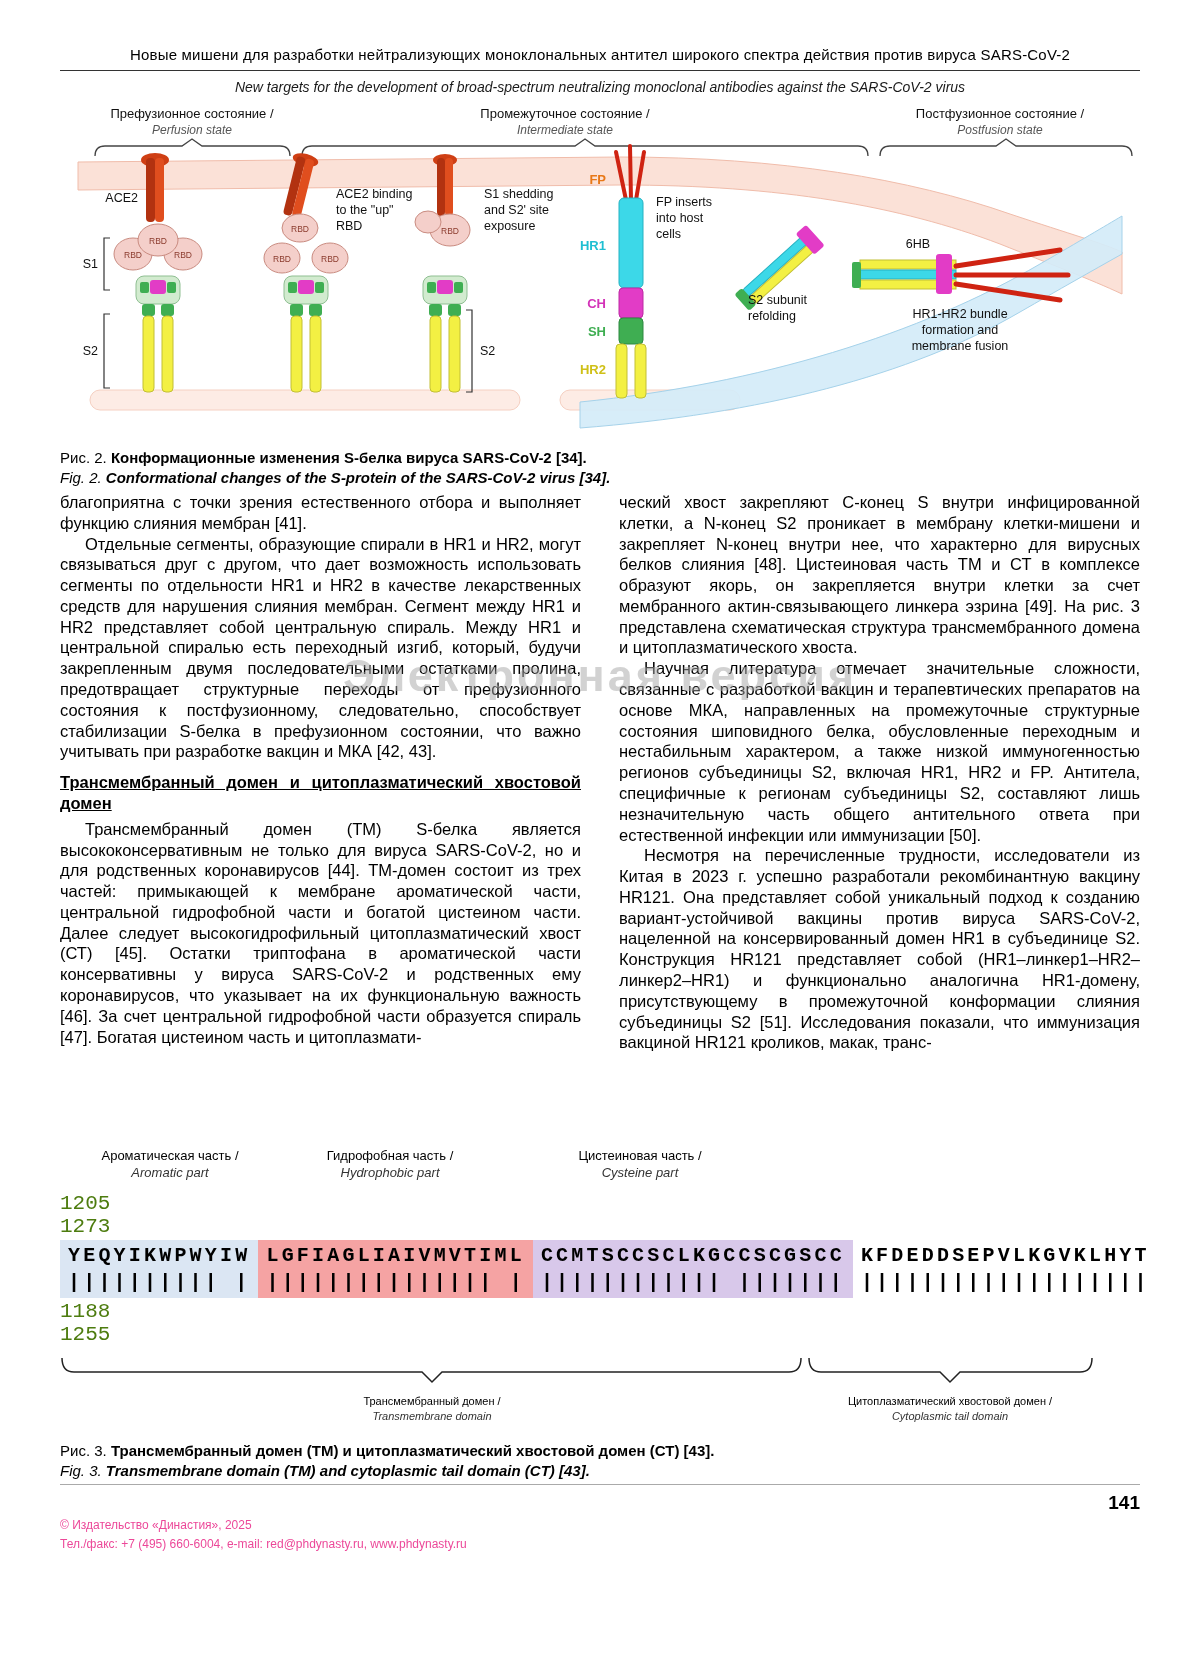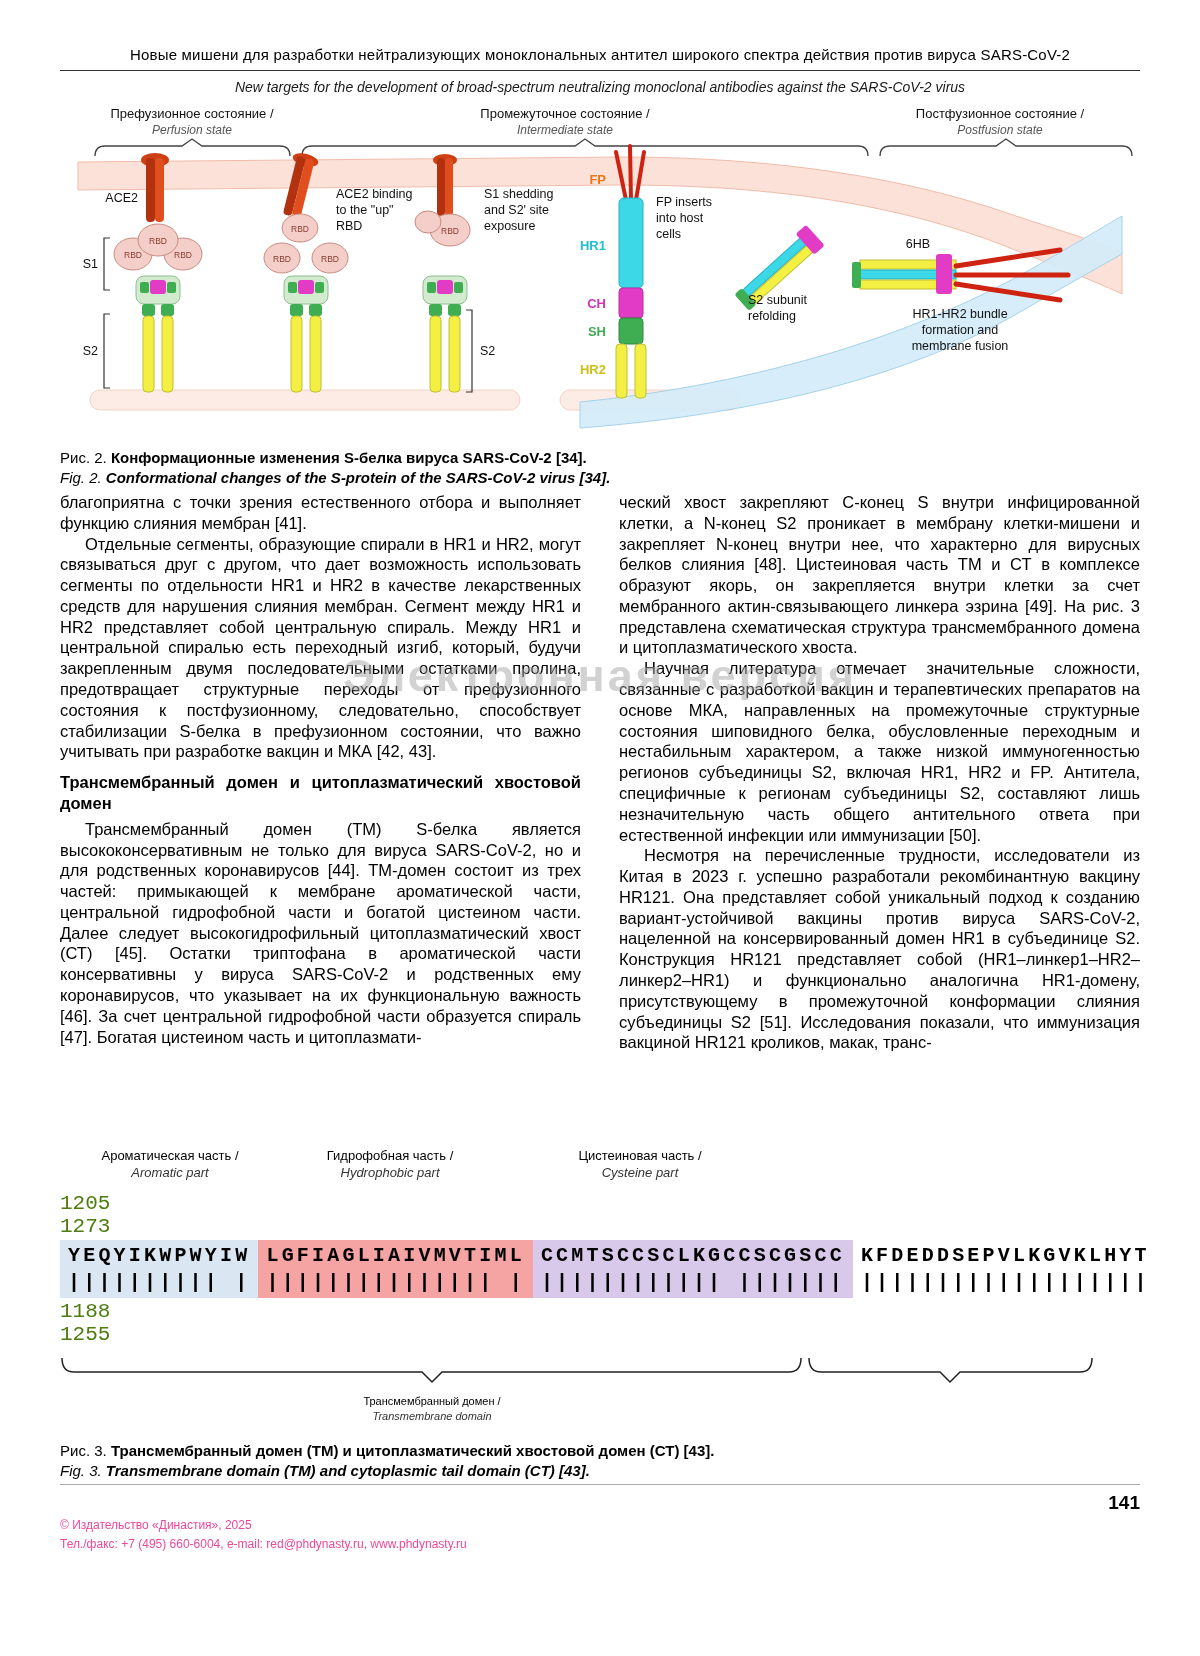--- a/index.html
+++ b/index.html
@@ -26,21 +26,21 @@
 
   .fig-caption { position:absolute; left:60px; font-size:15px; line-height:1.35; }
   .cap-en { font-style:italic; }
   .cap-text { font-weight:bold; }
 
   
   .body-cols { position:absolute; top:492px; left:60px; width:1080px; display:flex; gap:38px; z-index:1; }
   .col { width:521px; font-size:16.5px; line-height:1.26; text-align:justify; }
   .col p { text-indent:25px; }
   .col p.noindent { text-indent:0; }
-  .col-heading { font-weight:bold; margin:10px 0 5px 0; }
+  .col-heading { font-weight:bold; margin:10px 0 5px 0;text-decoration:underline; }
 
   .watermark { position:absolute; top:650px; left:50%; transform:translateX(-50%);
                font-size:45px; font-weight:bold; color:#a6a6a6; opacity:0.5;
                letter-spacing:3px; white-space:nowrap; z-index:3; }
 
   
   .fig3 { position:absolute; top:1148px; left:60px; width:1080px; height:292px; }
   .part-label { position:absolute; top:0; transform:translateX(-50%); text-align:center;
                 font-size:13px; line-height:1.3; white-space:nowrap; }
   .part-label .en, .domain-label .en { font-style:italic; color:#333; }
@@ -275,20 +275,24 @@
 
   <svg class="braces" width="1040" height="36" viewBox="0 0 1040 36">
     <path d="M 2,4 Q 2,18 14,18 L 362,18 L 372,28 L 382,18 L 729,18 Q 741,18 741,4" stroke="#222" stroke-width="1.5" fill="none"></path>
     <path d="M 749,4 Q 749,18 761,18 L 880,18 L 890,28 L 900,18 L 1020,18 Q 1032,18 1032,4" stroke="#222" stroke-width="1.5" fill="none"></path>
   </svg>
 
   <div class="domain-label" style="left:372px;">
     <div>Трансмембранный домен /</div>
     <div class="en">Transmembrane domain</div>
   </div>
+  <div class="domain-label" style="left:890px;">
+    <div>Цитоплазматический хвостовой домен /</div>
+    <div class="en">Cytoplasmic tail domain</div>
+  </div>
 </div>
 
 <div class="fig-caption" style="top:1441px;">
   <div>
     <span>Рис. 3.</span>
     <span class="cap-text">Трансмембранный домен (ТМ) и цитоплазматический хвостовой домен (СТ) [43].</span>
   </div>
   <div class="cap-en">
     <span>Fig. 3.</span>
     <span class="cap-text">Transmembrane domain (TM) and cytoplasmic tail domain (CT) [43].</span>

